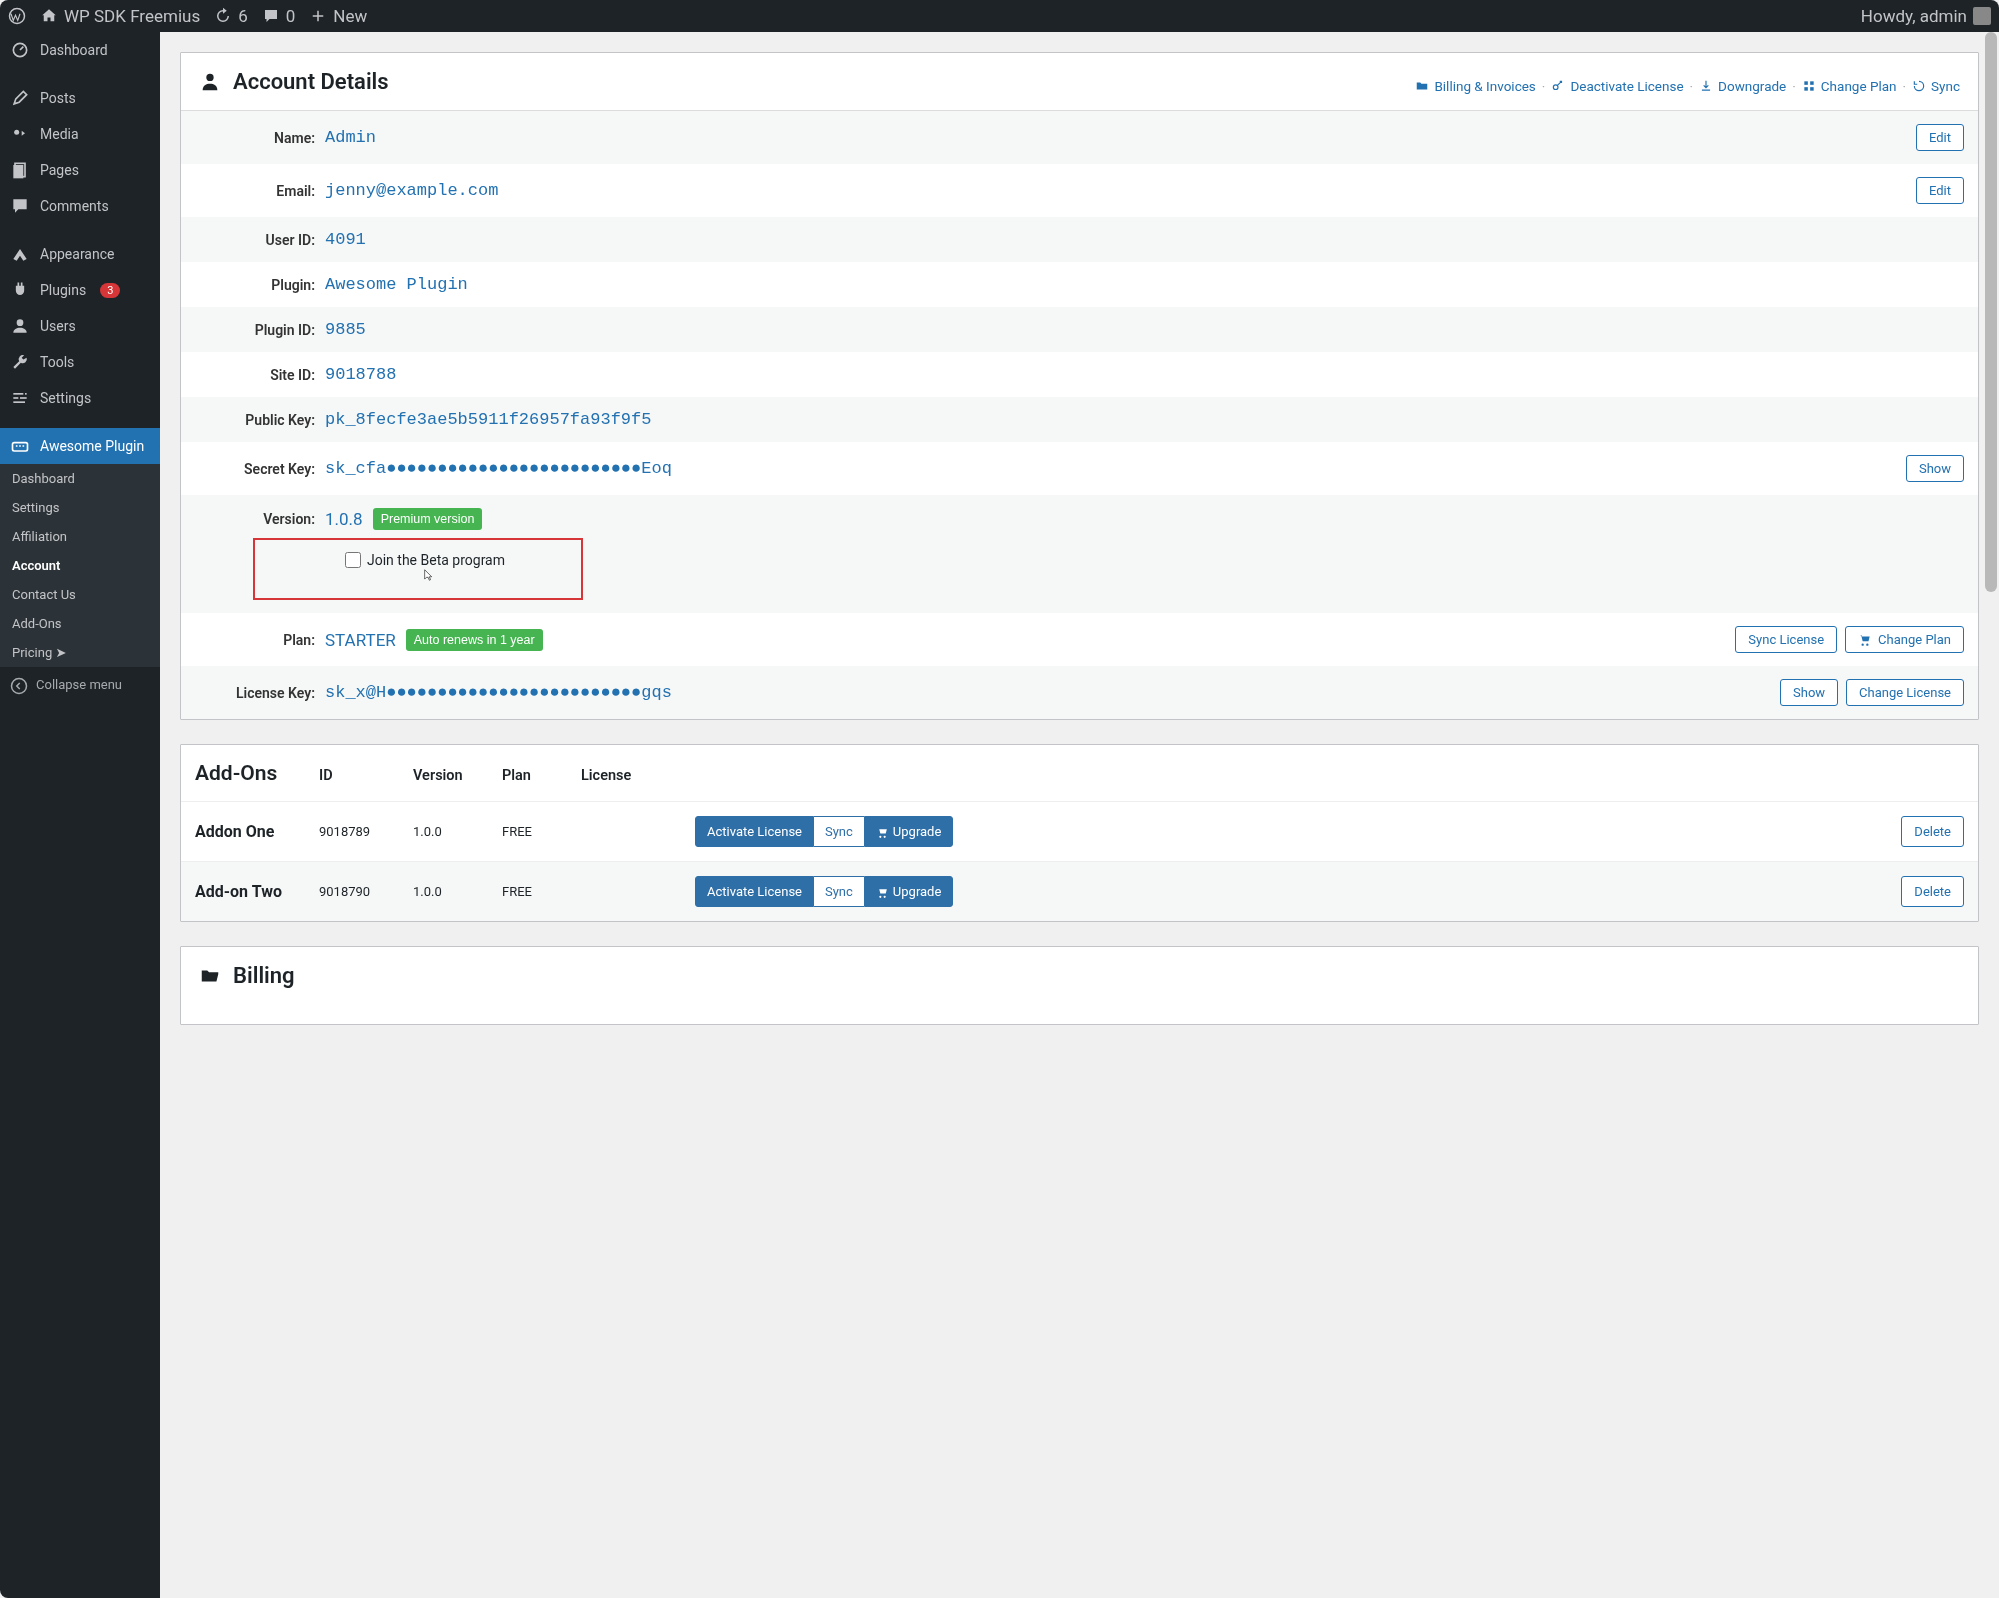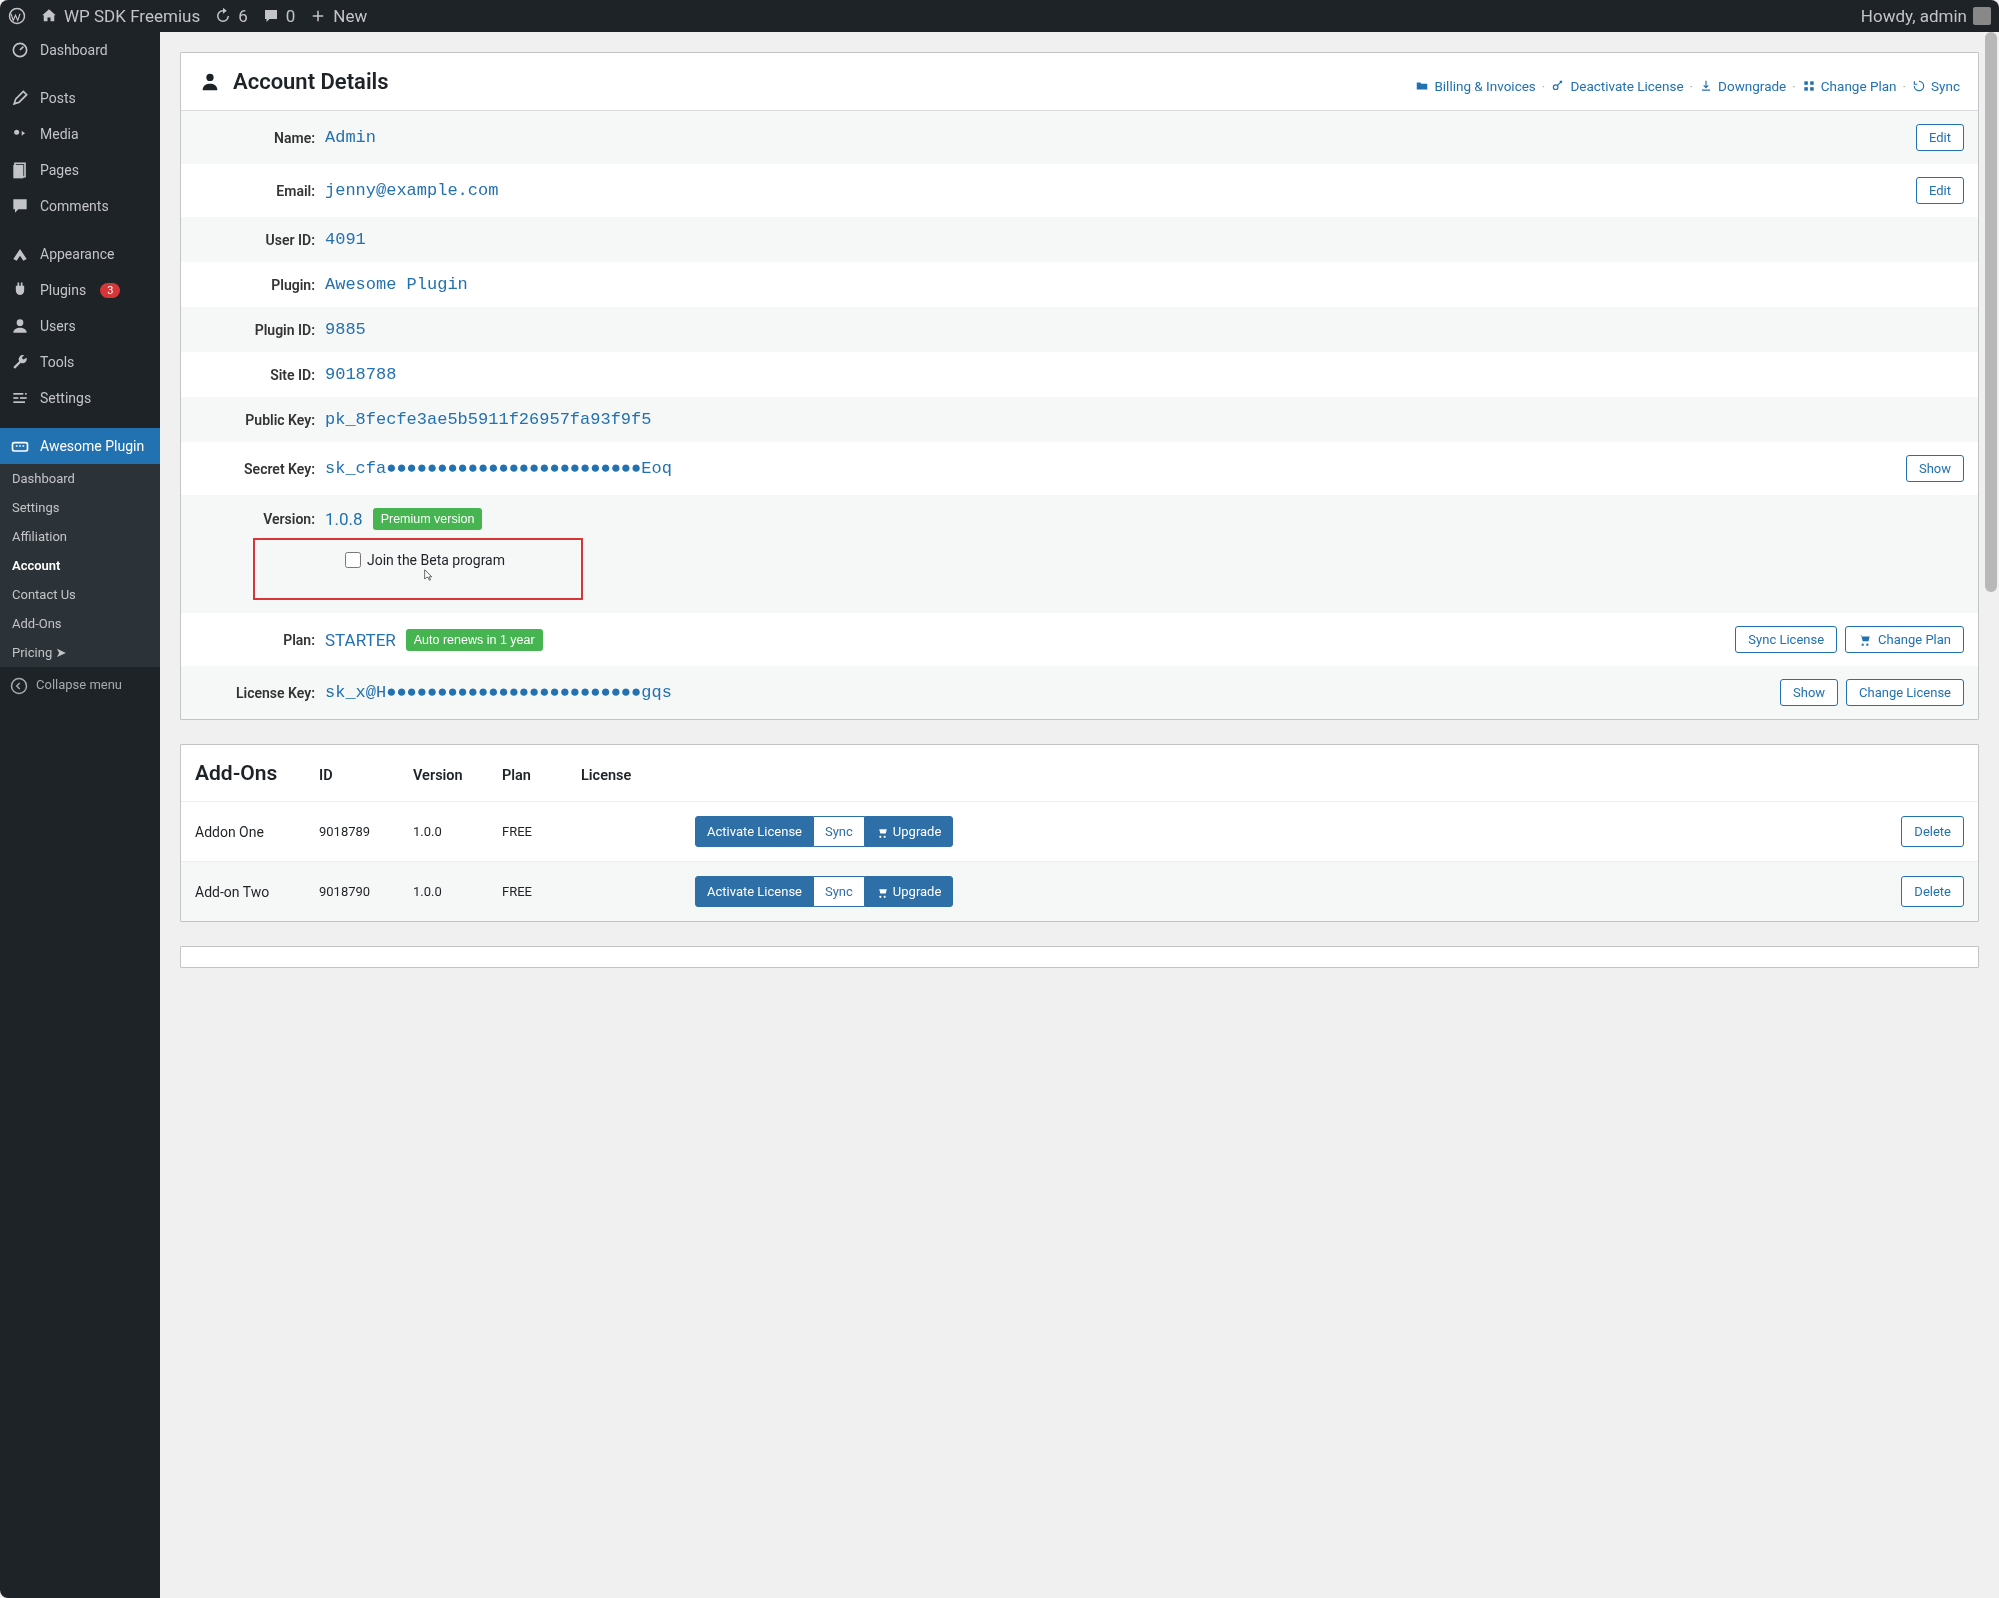--- a/index.html
+++ b/index.html
@@ -41,21 +41,21 @@
 .beta-inner { display: flex; align-items: center; flex-direction: column; margin-left: 84px; }
 .beta-check-row { display: flex; align-items: center; gap: 6px; font-size: 14px; }
 .beta-check-row input[type="checkbox"]{ width:16px; height:16px; border-radius:4px; }
 .cursor-svg { width: 14px; height: 18px; margin-left: 4px; margin-top: -2px; }
 .addons-table { width: 100%; }
 .addons-head { display: flex; padding: 16px 14px; align-items: baseline; gap: 24px; }
 .addons-title { font-size: 21px; font-weight: 600; min-width: 100px; }
 .addons-col { font-weight: 600; font-size: 14.5px; }
 .addons-row { display: flex; align-items: center; padding: 14px; border-top: 1px solid #eee; gap: 24px; }
 .addons-row:nth-child(odd) { background: #f6f7f7; }
-.addons-row .c1 { min-width: 100px; font-weight: 400; font-size: 14px; }
+.addons-row .c1 { min-width: 100px; font-weight: 700; font-size: 16px; }
 .addons-row .c2, .addons-head .c2 { min-width: 70px; }
 .addons-row .c3, .addons-head .c3 { min-width: 65px; }
 .addons-row .c4, .addons-head .c4 { min-width: 55px; }
 .addons-row .c5, .addons-head .c5 { min-width: 55px; }
 .addons-row .actions { flex:1; display:flex; justify-content:flex-start; gap:0; }
 .btn-grp { display: flex; padding-left: 35px; }
 .btn-grp .btn-solid { background:#2f6fa7; color:#fff; border:1px solid #2f6fa7; padding:7px 11px; font-size:13px; cursor:pointer; }
 .btn-grp .btn-solid:first-child { border-radius:3px 0 0 3px; }
 .btn-grp .btn-solid:last-child { border-radius:0 3px 3px 0; }
 .btn-grp .btn-white { background:#fff; color:#2f6fa7; border:1px solid #2f6fa7; padding:7px 11px; font-size:13px; cursor:pointer; border-left:none; border-right:none; }
@@ -393,20 +393,28 @@
             </div>
             <div class="delete-wrap">
                   <button class="btn-out">Delete</button>
                 </div>
           </div>
         </div>
       </div>
     </div>
 
     <div class="panel">
+      <div class="panel-header" style="border-bottom:none;">
+        <div class="panel-title">
+          <svg viewBox="0 0 24 24">
+                <path d="M3 6h6l2 2h10v2H5l-2 8V6zm2 4h16l-2 8H3z"></path>
+              </svg>
+          <span>Billing</span>
+        </div>
+      </div>
       <div style="height:20px"></div>
     </div>
   </div>
 </div>
 </div>
 
 <div class="scrollbar-track">
   <div class="scrollbar-thumb"></div>
 </div>
 

